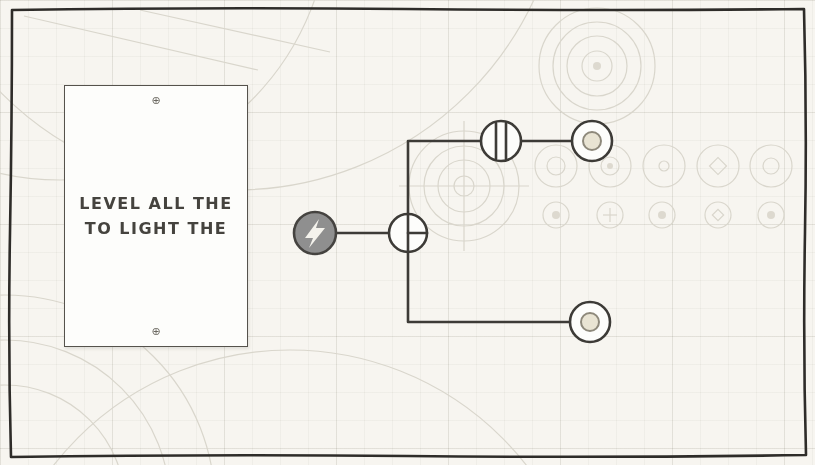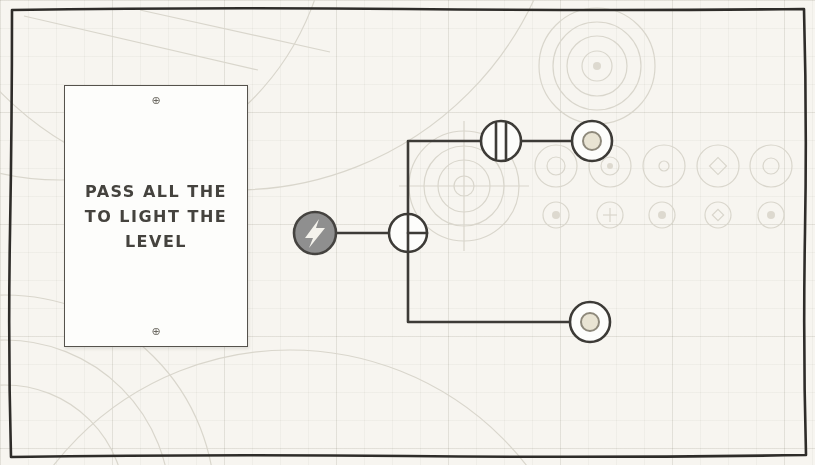--- a/index.html
+++ b/index.html
@@ -167,23 +167,22 @@
       <g>
         <circle cx="590" cy="322" r="20" fill="#fdfdfb"></circle>
         <circle cx="590" cy="322" r="9" fill="#e9e4d3" stroke="#8e897b" stroke-width="2"></circle>
       </g>
     </g>
   </svg>
 
   <div class="note">
     <span class="screw top">⊕</span>
     <div class="note-text">
-      <div>PASS ALL THE</div>
+      <div>LEVEL ALL THE</div>
       <div>TO LIGHT THE</div>
-      <div>LEVEL</div>
     </div>
     <span class="screw bottom">⊕</span>
   </div>
 
   <svg class="layer" viewBox="0 0 815 465" fill="none" xmlns="http://www.w3.org/2000/svg">
     <path d="M 12 10 Q 200 7 405 9 Q 620 11 804 9 Q 807 120 805 232 Q 803 345 806 455 Q 610 458 407 456 Q 205 454 11 457 Q 8 345 10 233 Q 12 120 12 10 Z" stroke="#2e2c29" stroke-width="2.6" stroke-linejoin="round" fill="none"></path>
   </svg>
 
 </div>
 

